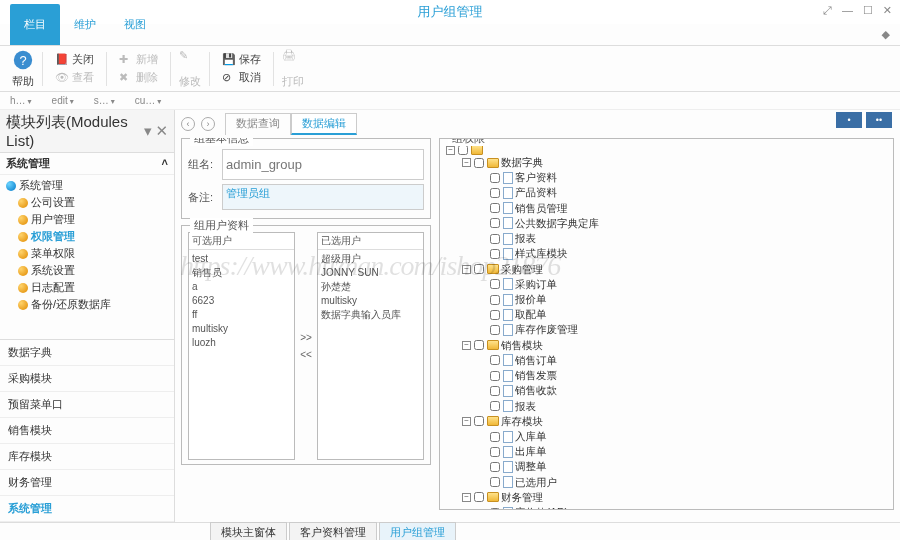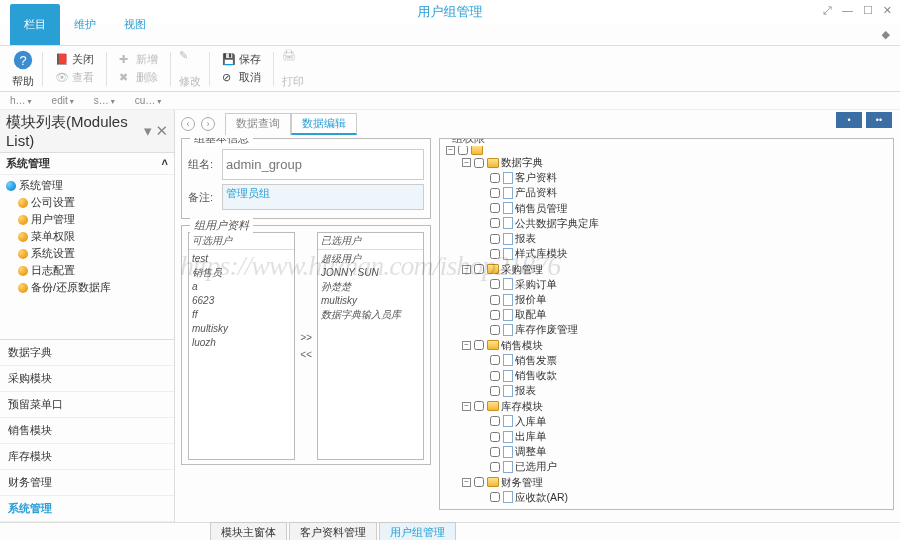--- a/index.html
+++ b/index.html
@@ -66,21 +66,21 @@
   .ws-right { flex: 1; }
   
   .fieldset { border: 1px solid #bbb; padding: 6px 6px 4px 6px; position: relative; }
   .fieldset .legend { position: absolute; top: -8px; left: 8px; background: #fff; padding: 0 4px; font-size: 11px; color:#555;}
   
   .form-row { display: flex; align-items: center; margin: 4px 0; font-size: 11px; }
   .form-row label { width: 34px; color:#555;}
   .form-row input { flex: 1; border: 1px solid #ccc; padding: 1px 3px; font-size: 13px; height: 31px; color:#777;}
   .form-row textarea { flex: 1; border: 1px solid #ccc; padding: 1px 3px; font-size: 11px; height: 26px; resize:none; color:#2a9fd6; background:#eef6fb;}
   
-  .listgroup .fieldset { height: 240px; font-style: italic; }
+  .listgroup .fieldset { height: 240px; }
   .list-cols { display: flex; height: 100%; gap: 2px; }
   .listbox { flex: 1; border: 1px solid #bbb; background:#fff; display:flex; flex-direction:column;}
   .listbox .lb-title { font-size: 10px; padding: 1px 3px; color:#555; border-bottom:1px solid #ddd;}
   .listbox .lb-body { flex:1; padding: 2px 3px; font-size: 10px; color:#555; line-height:1.4; overflow:hidden;}
   .list-btns { width: 18px; display: flex; flex-direction: column; justify-content: center; gap: 6px; align-items:center; font-size:10px; color:#666;}
   .list-btns span { cursor:pointer; }
   
   
   .perm-fieldset { height: 372px; overflow: auto; }
   .perm-tree { font-size: 10.5px; line-height: 1.45; }
@@ -200,20 +200,24 @@
         </div>
       <div id="tree-children">
           <div class="tree-node">
             <span class="dot"></span>
             <span>公司设置</span>
           </div>
           <div class="tree-node">
             <span class="dot"></span>
             <span>用户管理</span>
           </div>
+          <div class="tree-node selected">
+            <span class="dot"></span>
+            <span>权限管理</span>
+          </div>
           <div class="tree-node">
             <span class="dot"></span>
             <span>菜单权限</span>
           </div>
           <div class="tree-node">
             <span class="dot"></span>
             <span>系统设置</span>
           </div>
           <div class="tree-node">
             <span class="dot"></span>
@@ -389,20 +393,26 @@
                   <span class="exp">−</span>
                   <input type="checkbox" style="">
                   <span class="folder"></span>
                   <span>销售模块</span>
                 </div>
                 <div class="pt-children">
                   <div class="pt-node">
                     <span class="noexp"></span>
                     <input type="checkbox" style="">
                     <span class="file"></span>
+                    <span>销售订单</span>
+                  </div>
+                  <div class="pt-node">
+                    <span class="noexp"></span>
+                    <input type="checkbox" style="">
+                    <span class="file"></span>
                     <span>销售发票</span>
                   </div>
                   <div class="pt-node">
                     <span class="noexp"></span>
                     <input type="checkbox" style="">
                     <span class="file"></span>
                     <span>销售收款</span>
                   </div>
                   <div class="pt-node">
                     <span class="noexp"></span>

